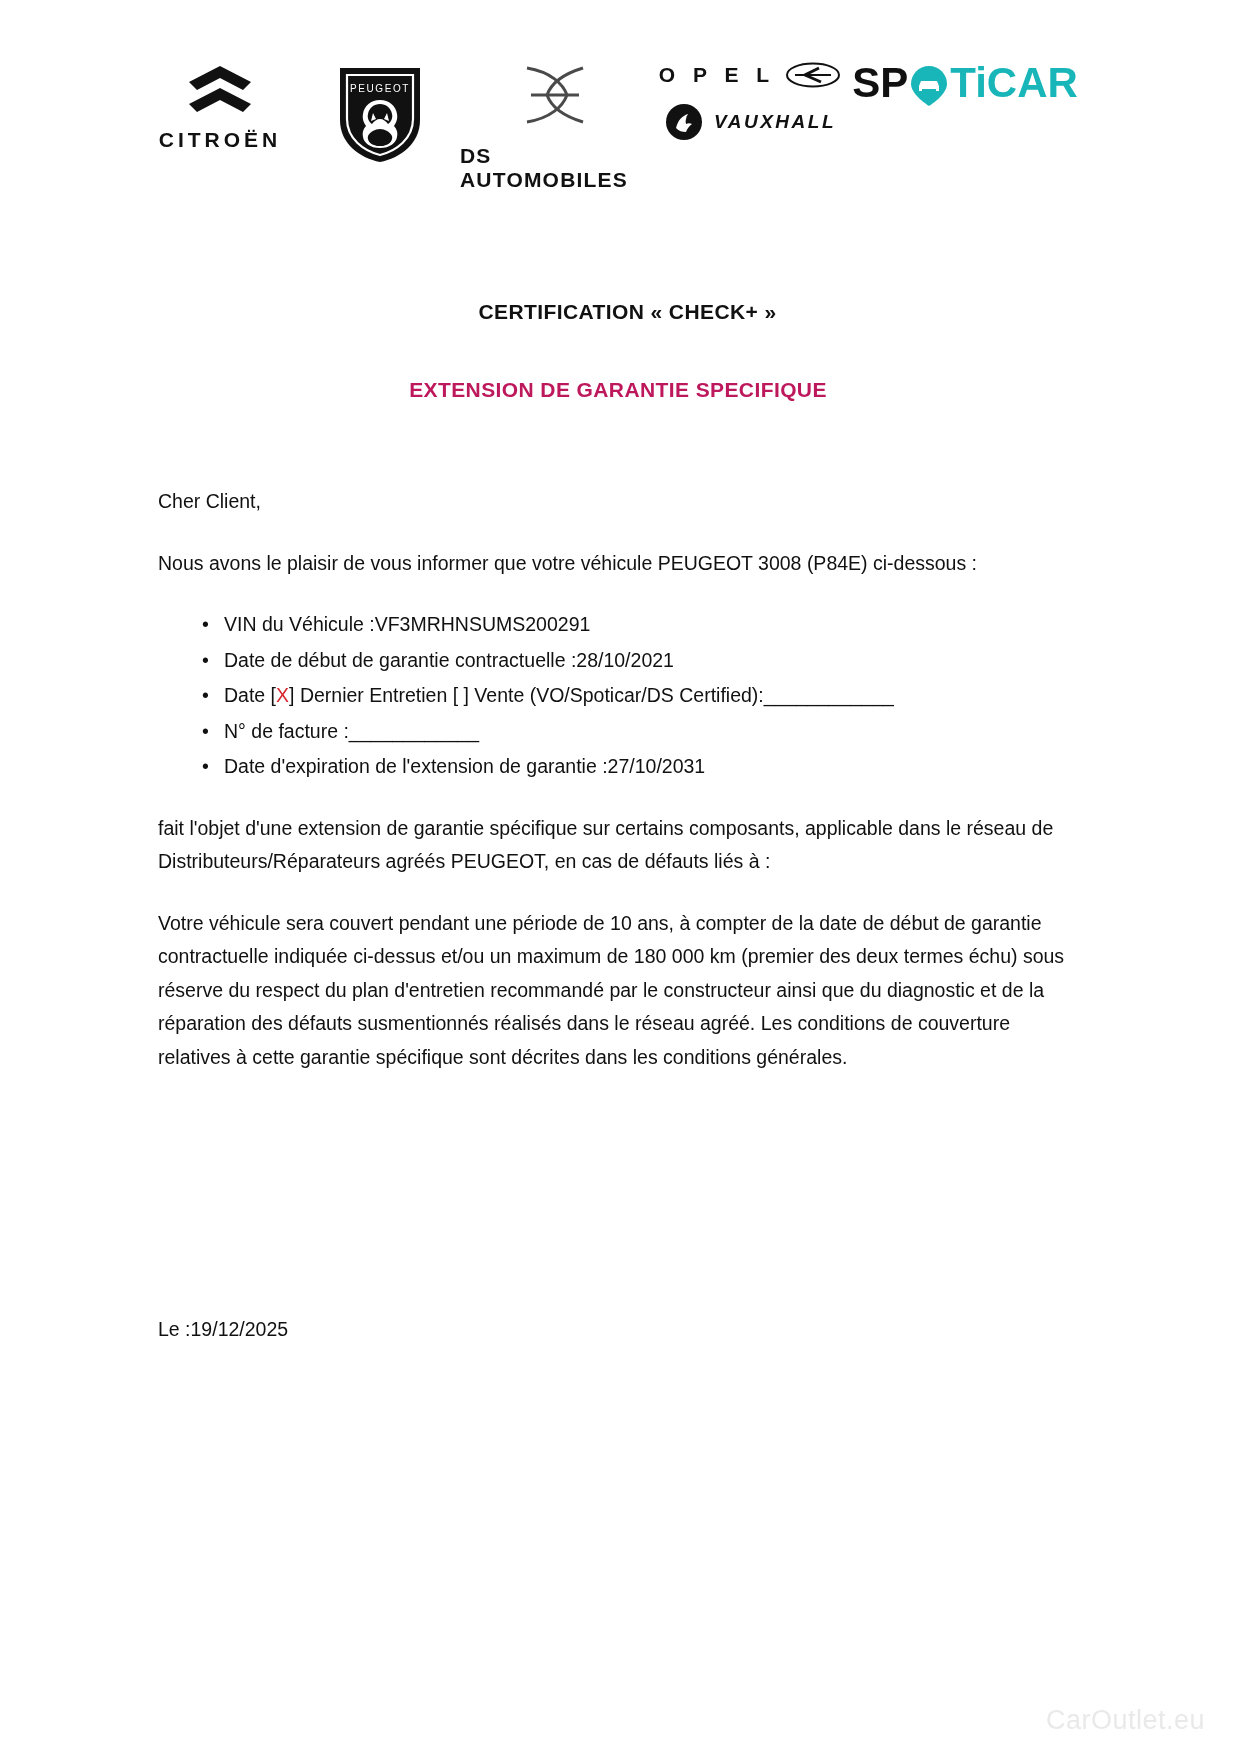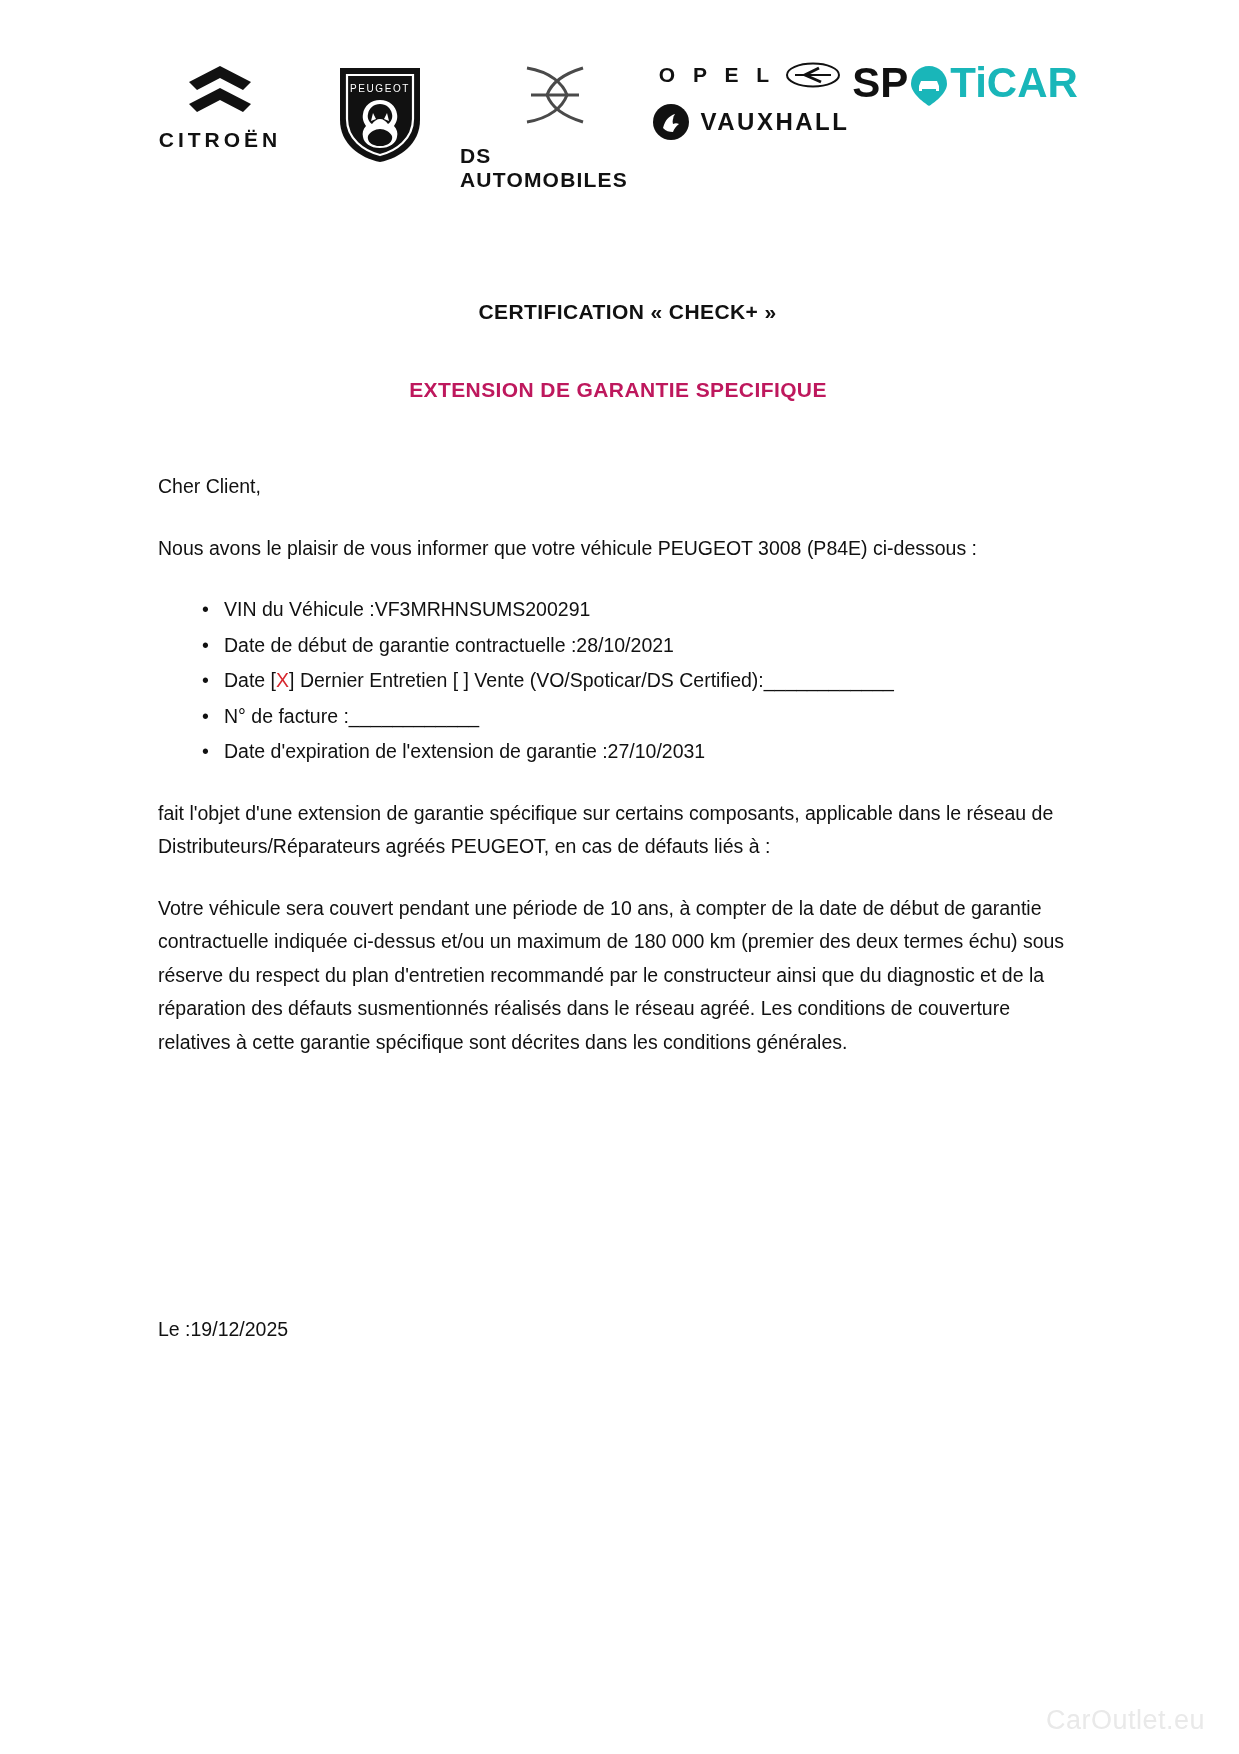--- a/index.html
+++ b/index.html
@@ -86,24 +86,25 @@
   .opel-mark { width: 56px; height: 26px; }
 
   .vauxhall-row {
     display: flex;
     align-items: center;
     gap: 10px;
     margin-top: 14px;
   }
   .vauxhall-mark { width: 40px; height: 40px; }
   .vauxhall-word {
-    font-size: 24px;
+    font-size: 19px;
     letter-spacing: 2.5px;
     font-weight: 700;
     color: #111;
+    font-style: italic;
   }
 
   .spoticar-word {
     font-size: 42px;
     font-weight: 700;
     letter-spacing: 0px;
     color: #111;
     display: flex;
     align-items: flex-start;
     line-height: 1;
@@ -140,21 +141,21 @@
   .body-wrap {
     position: absolute;
     top: 470px;
     left: 158px;
     width: 920px;
     font-size: 19.5px;
     line-height: 1.72;
     color: #111;
   }
 
-  .para { margin: 0 0 28px 0; }
+  .para { margin: 15px 0 28px 0; }
 
   ul.bullets {
     list-style: none;
     margin: 0 0 28px 0;
     padding: 0 0 0 42px;
   }
   ul.bullets li {
     position: relative;
     padding-left: 24px;
     margin: 0 0 2px 0;

